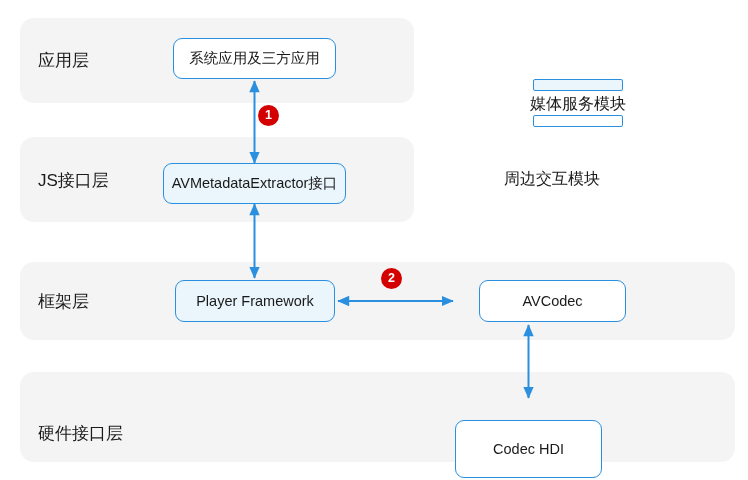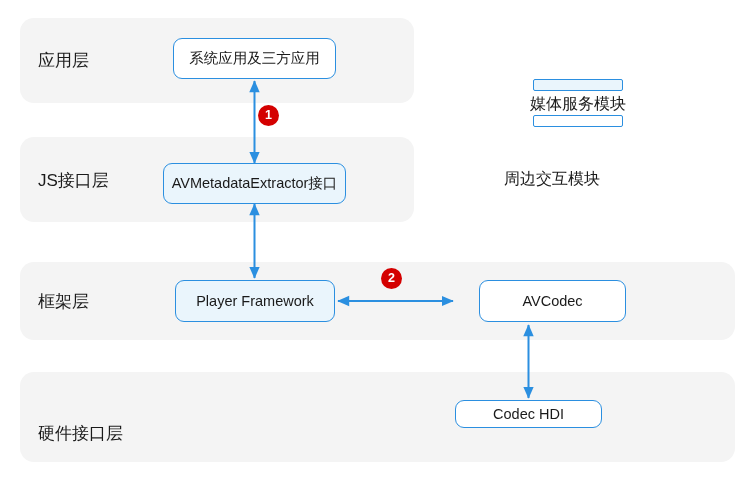--- a/index.html
+++ b/index.html
@@ -146,21 +146,21 @@
   </div>
 
   <div class="node fill-blue" style="left:175px; top:280px; width:160px; height:42px;">
     <span>Player Framework</span>
   </div>
 
   <div class="node fill-white" style="left:479px; top:280px; width:147px; height:42px;">
     <span>AVCodec</span>
   </div>
 
-  <div class="node fill-white" style="left:455px; top:400px; width:147px; height:28px;">
+  <div class="node fill-white" style="left:455px; top:420px; width:147px; height:58px;">
     <span>Codec HDI</span>
   </div>
 
   <div class="badge" style="left:258px; top:105px;">
     <span>1</span>
   </div>
 
   <div class="badge" style="left:381px; top:268px;">
     <span>2</span>
   </div>

